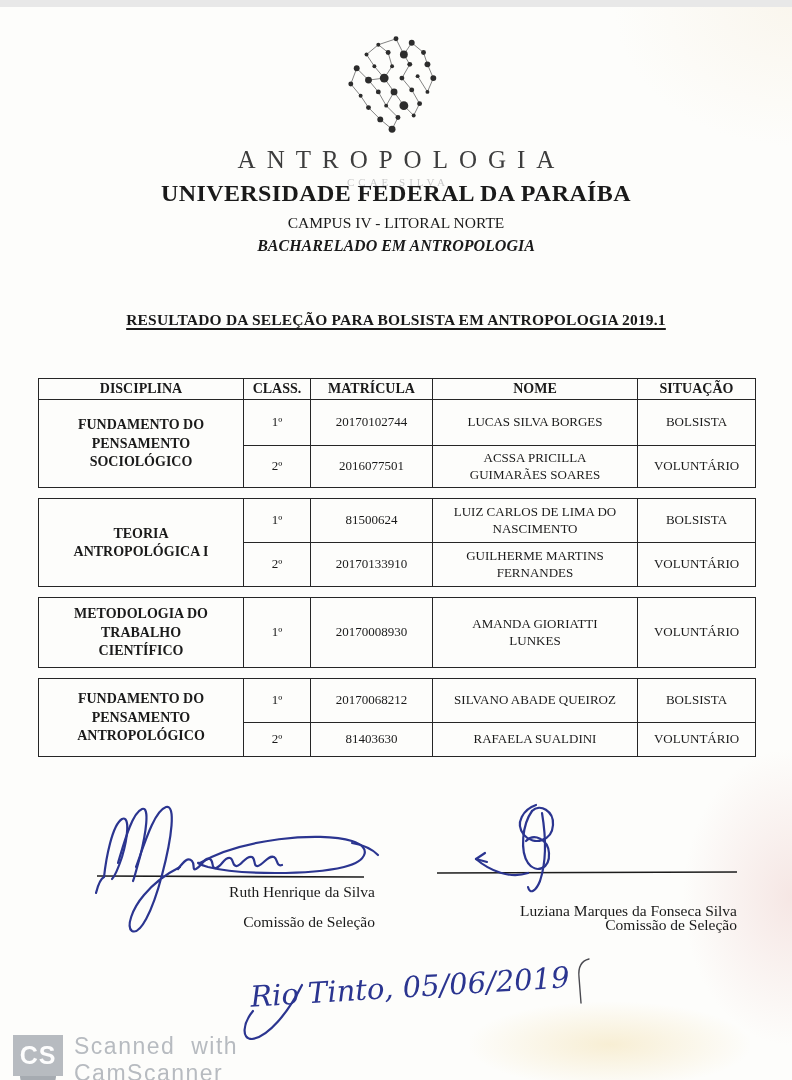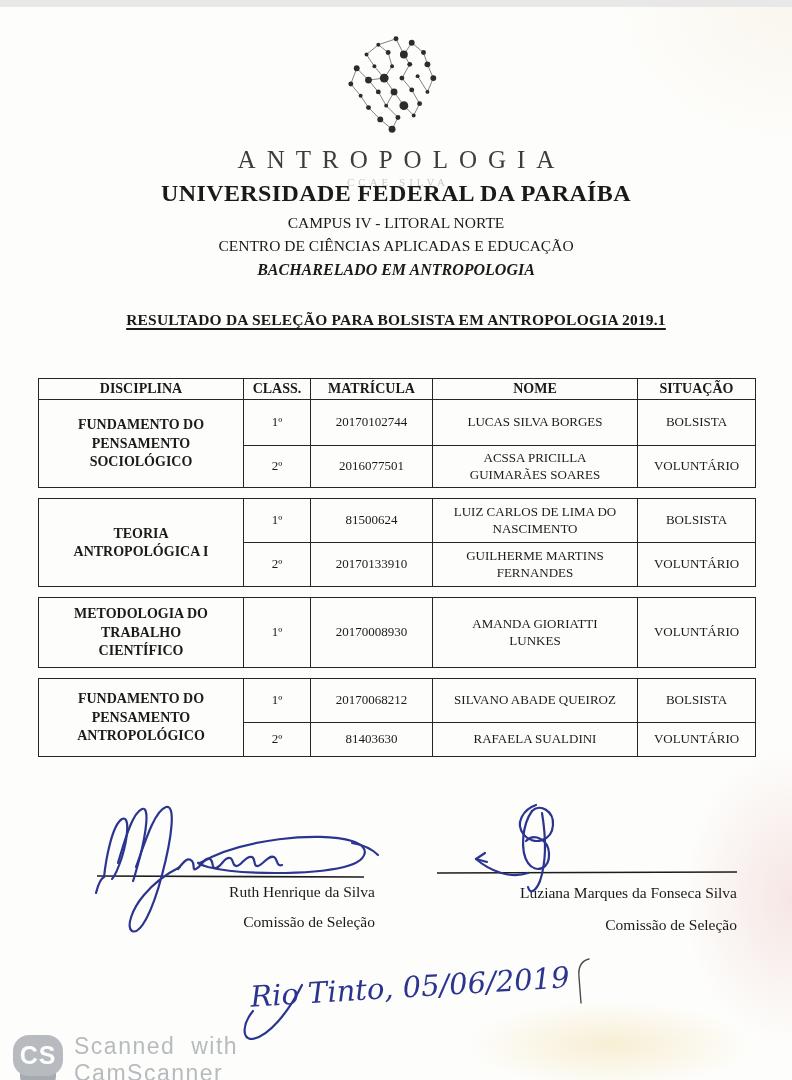--- a/index.html
+++ b/index.html
@@ -43,39 +43,39 @@
     padding:2px 4px; line-height:1.3; font-size:13px; overflow:hidden;}
   .grid th{font-size:14px; font-weight:bold; padding:1px 2px;}
   .grid td.disc{font-weight:bold; font-size:14px; padding:2px 26px;}
   .grid td.nome{padding:2px 20px;}
   .h20{height:20px}.h34{height:34px}.h42{height:42px}.h44{height:44px}.h46{height:46px}.h70{height:70px}
 
   
   .sig-text{position:absolute; text-align:right; font-size:15.5px;}
   .sig-name-left{top:876px; left:95px; width:280px;}
   .sig-role-left{top:906px; left:95px; width:280px;}
-  .sig-name-right{top:877px; left:437px; width:300px;}
+  .sig-name-right{top:895px; left:437px; width:300px;}
   .sig-role-right{top:909px; left:437px; width:300px;}
 
   
   .date-line{position:absolute; top:963px; left:250px; width:320px;
     font-family:"DejaVu Serif", serif; font-style:italic; font-size:29px;
     color:#2b3590; transform:rotate(-3.5deg); white-space:nowrap;}
 
   
   .ink-overlay{position:absolute; left:0; top:0; pointer-events:none;}
 
   
   .cam-footer{position:absolute; left:13px; top:1026px; display:flex; align-items:center;
     font-family:"Liberation Sans", sans-serif;}
   .cs-badge{position:relative; width:50px; height:50px; flex:0 0 auto;}
   .cs-tab{position:absolute; left:7px; bottom:0; width:36px; height:14px;
     background:#a6abb1; border-radius:0 0 8px 8px;}
   .cs-square{position:absolute; left:0; top:0; width:50px; height:41px;
-    background:#b7bbc0; border-radius:16px; display:flex; align-items:center; justify-content:center;
+    background:#b7bbc0; border-radius:0; display:flex; align-items:center; justify-content:center;
     color:#fdfdfd; font-weight:bold; font-size:25px; letter-spacing:1px;text-align:center;}
   .cs-text{margin-left:11px; color:#b7bbc0; font-size:23px; line-height:27px; letter-spacing:1.5px;}
   .cs-text .w1{word-spacing:8px;}
 </style>
 </head>
 <body>
 
 <div class="page">
 
   <div class="tint tint-topright"></div>
@@ -154,21 +154,20 @@
         <circle cx="56" cy="102" r="3.5"></circle>
       </g>
     </svg>
     <div class="brand">ANTROPOLOGIA</div>
     <div class="sub-brand">CCAE SILVA</div>
   </div>
 
   <div class="univ">
     <div class="l1">UNIVERSIDADE FEDERAL DA PARAÍBA</div>
     <div class="l2">CAMPUS IV - LITORAL NORTE</div>
-    <div class="l3">CENTRO DE CIÊNCIAS APLICADAS E EDUCAÇÃO</div>
     <div class="l4">BACHARELADO EM ANTROPOLOGIA</div>
   </div>
 
   <div class="doc-title">RESULTADO DA SELEÇÃO PARA BOLSISTA EM ANTROPOLOGIA 2019.1</div>
 
   <div class="tables">
 
     <table class="grid">
       <colgroup>
           <col style="width:205px">

